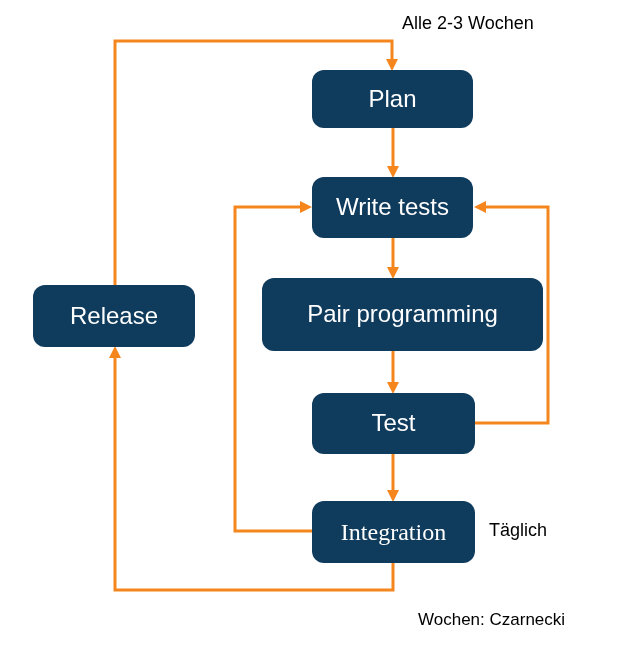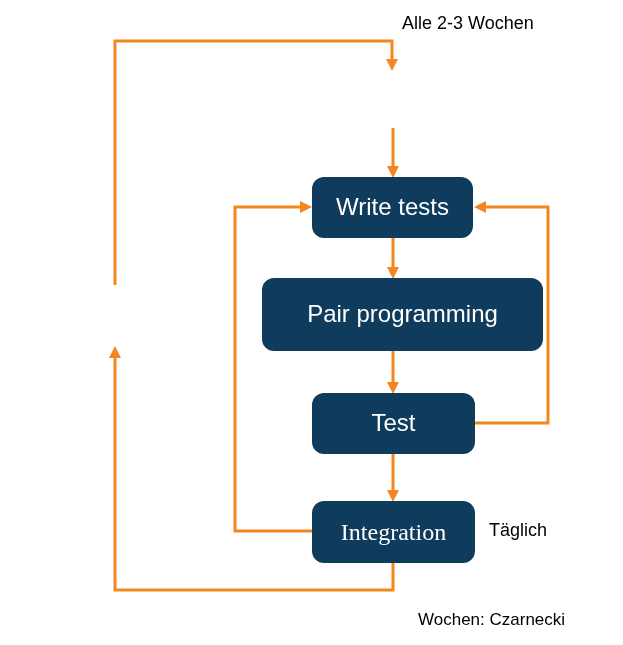--- a/index.html
+++ b/index.html
@@ -91,37 +91,43 @@
     <path class="line" d="M475 423 H548 V207 H486"></path>
     <polygon class="head" points="486,201 486,213 474,207"></polygon>
 
     <path class="line" d="M312 531 H235 V207 H300"></path>
     <polygon class="head" points="300,201 300,213 312,207"></polygon>
 
     <path class="line" d="M393 563 V590 H115 V358"></path>
     <polygon class="head" points="109,358 121,358 115,346"></polygon>
   </svg>
 
+  <div class="node" id="node-plan">
+    <span>Plan</span>
+  </div>
 
   <div class="node" id="node-write-tests">
     <span>Write tests</span>
   </div>
 
   <div class="node" id="node-pair">
     <span>Pair programming</span>
   </div>
 
   <div class="node" id="node-test">
     <span>Test</span>
   </div>
 
   <div class="node" id="node-integration">
     <span>Integration</span>
   </div>
 
+  <div class="node" id="node-release">
+    <span>Release</span>
+  </div>
 
   <div class="annotation" id="ann-iteration">Alle 2-3 Wochen</div>
 
   <div class="annotation" id="ann-daily">Täglich</div>
 
   <div class="annotation" id="ann-source">Wochen: Czarnecki</div>
 
 </div>
 
 </body></html>

